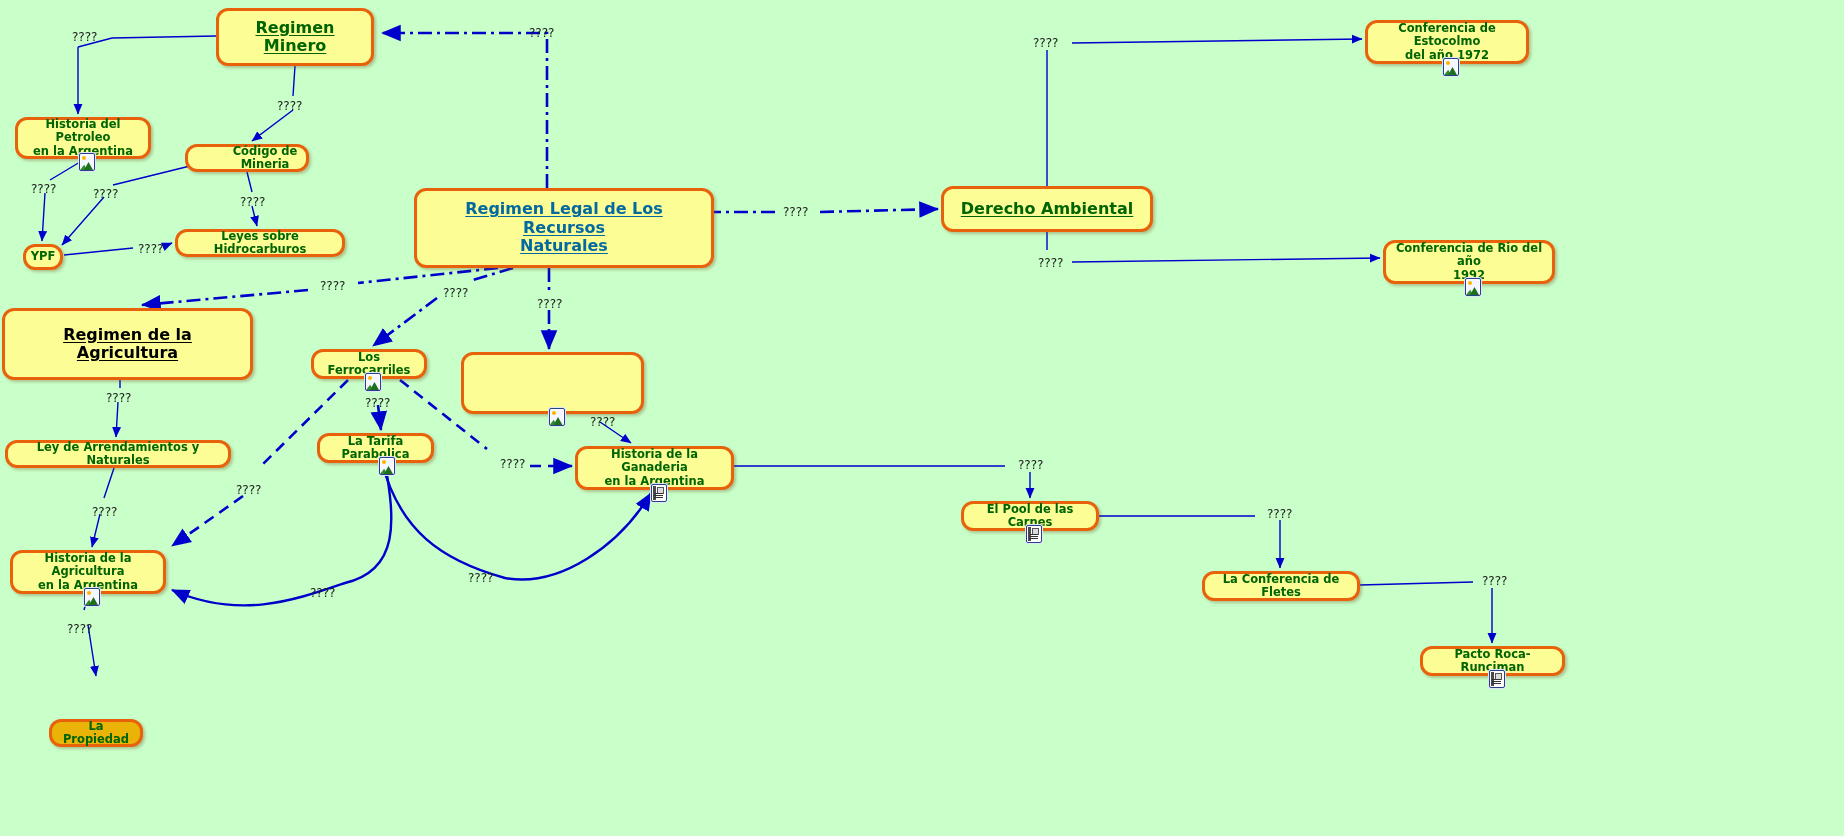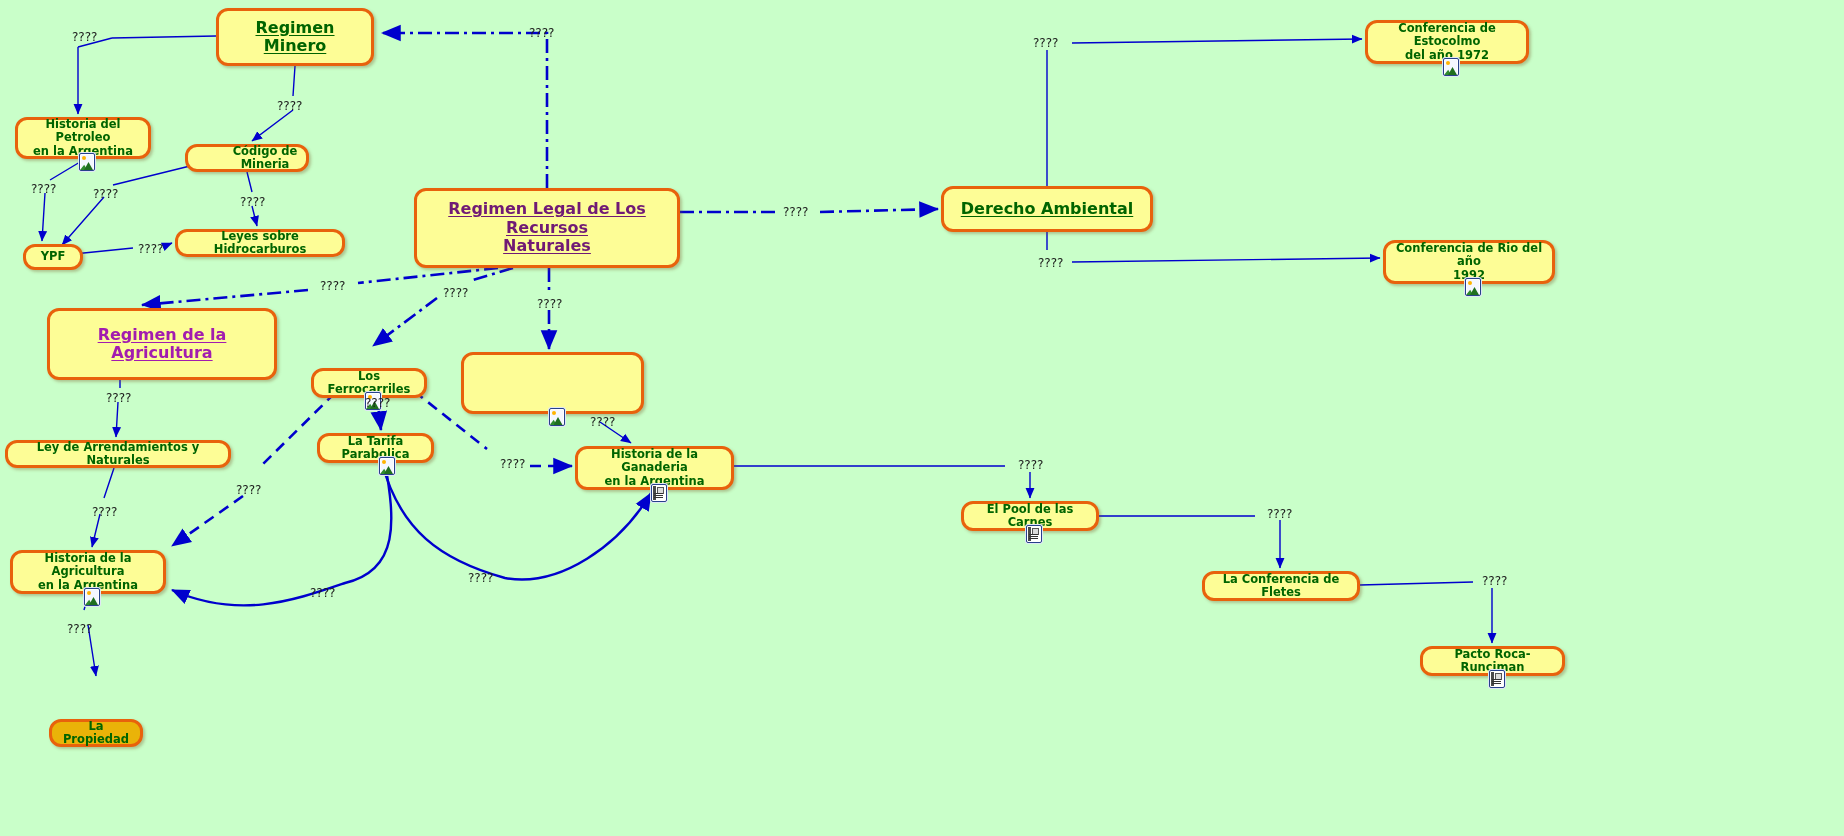--- a/index.html
+++ b/index.html
@@ -166,27 +166,27 @@
         <span class="res-icon" style="left: 61px; top: 33px;">
           <span class="pic-sky"></span>
           <span class="pic-sun"></span>
           <span class="pic-hill"></span>
           <span class="pic-hill2"></span>
         </span>
       </div>
       <div class="node small resource" style="left: 185px; top: 144px; width: 124px; height: 28px; background: rgb(253, 253, 150); border-color: rgb(232, 98, 12); color: rgb(0, 100, 0); padding-left: 36px;">
         <span class="lbl">Código de Mineria</span>
       </div>
-      <div class="node small resource" style="left: 23px; top: 244px; width: 60px; height: 26px; background: rgb(253, 253, 150); border-color: rgb(232, 98, 12); color: rgb(0, 100, 0);">
+      <div class="node small resource" style="left: 23px; top: 244px; width: 40px; height: 26px; background: rgb(253, 253, 150); border-color: rgb(232, 98, 12); color: rgb(0, 100, 0);">
         <span class="lbl">YPF</span>
       </div>
       <div class="node small resource" style="left: 175px; top: 229px; width: 170px; height: 28px; background: rgb(253, 253, 150); border-color: rgb(232, 98, 12); color: rgb(0, 100, 0);">
         <span class="lbl">Leyes sobre Hidrocarburos</span>
       </div>
-      <div class="node big concept" style="left: 414px; top: 188px; width: 266px; height: 80px; background: rgb(253, 253, 150); border-color: rgb(232, 98, 12); color: #701a75;">
+      <div class="node big concept" style="left: 414px; top: 188px; width: 300px; height: 80px; background: rgb(253, 253, 150); border-color: rgb(232, 98, 12); color: #0369a1;">
         <span class="lbl">Regimen Legal de Los Recursos <br>Naturales</span>
       </div>
       <div class="node big concept" style="left: 941px; top: 186px; width: 212px; height: 46px; background: rgb(253, 253, 150); border-color: rgb(232, 98, 12); color: rgb(0, 100, 0);">
         <span class="lbl">Derecho Ambiental</span>
       </div>
       <div class="node small resource" style="left: 1365px; top: 20px; width: 164px; height: 44px; background: rgb(253, 253, 150); border-color: rgb(232, 98, 12); color: rgb(0, 100, 0);">
         <span class="lbl">Conferencia de Estocolmo<br>del año 1972</span>
         <span class="res-icon" style="left: 75px; top: 35px;">
           <span class="pic-sky"></span>
           <span class="pic-sun"></span>
@@ -196,24 +196,24 @@
       </div>
       <div class="node small resource" style="left: 1383px; top: 240px; width: 172px; height: 44px; background: rgb(253, 253, 150); border-color: rgb(232, 98, 12); color: rgb(0, 100, 0);">
         <span class="lbl">Conferencia de Rio del año<br>1992</span>
         <span class="res-icon" style="left: 79px; top: 35px;">
           <span class="pic-sky"></span>
           <span class="pic-sun"></span>
           <span class="pic-hill"></span>
           <span class="pic-hill2"></span>
         </span>
       </div>
-      <div class="node big concept" style="left: 2px; top: 308px; width: 230px; height: 72px; background: rgb(253, 253, 150); border-color: rgb(232, 98, 12); color: #a21caf; margin-left: 45px;">
+      <div class="node big concept" style="left: 2px; top: 308px; width: 251px; height: 72px; background: rgb(253, 253, 150); border-color: rgb(232, 98, 12); color: #000000;">
         <span class="lbl">Regimen de la Agricultura</span>
       </div>
-      <div class="node small resource" style="left: 311px; top: 368px; width: 116px; height: 30px; background: rgb(253, 253, 150); border-color: rgb(232, 98, 12); color: rgb(0, 100, 0);">
+      <div class="node small resource" style="left: 311px; top: 349px; width: 116px; height: 30px; background: rgb(253, 253, 150); border-color: rgb(232, 98, 12); color: rgb(0, 100, 0);">
         <span class="lbl">Los Ferrocarriles</span>
         <span class="res-icon" style="left: 51px; top: 21px;">
           <span class="pic-sky"></span>
           <span class="pic-sun"></span>
           <span class="pic-hill"></span>
           <span class="pic-hill2"></span>
         </span>
       </div>
       <div class="node big concept" style="left: 461px; top: 352px; width: 183px; height: 62px; background: rgb(253, 253, 150); border-color: rgb(232, 98, 12); color: rgb(0, 100, 0);">
         <span class="res-icon" style="left: 84.5px; top: 53px;">

